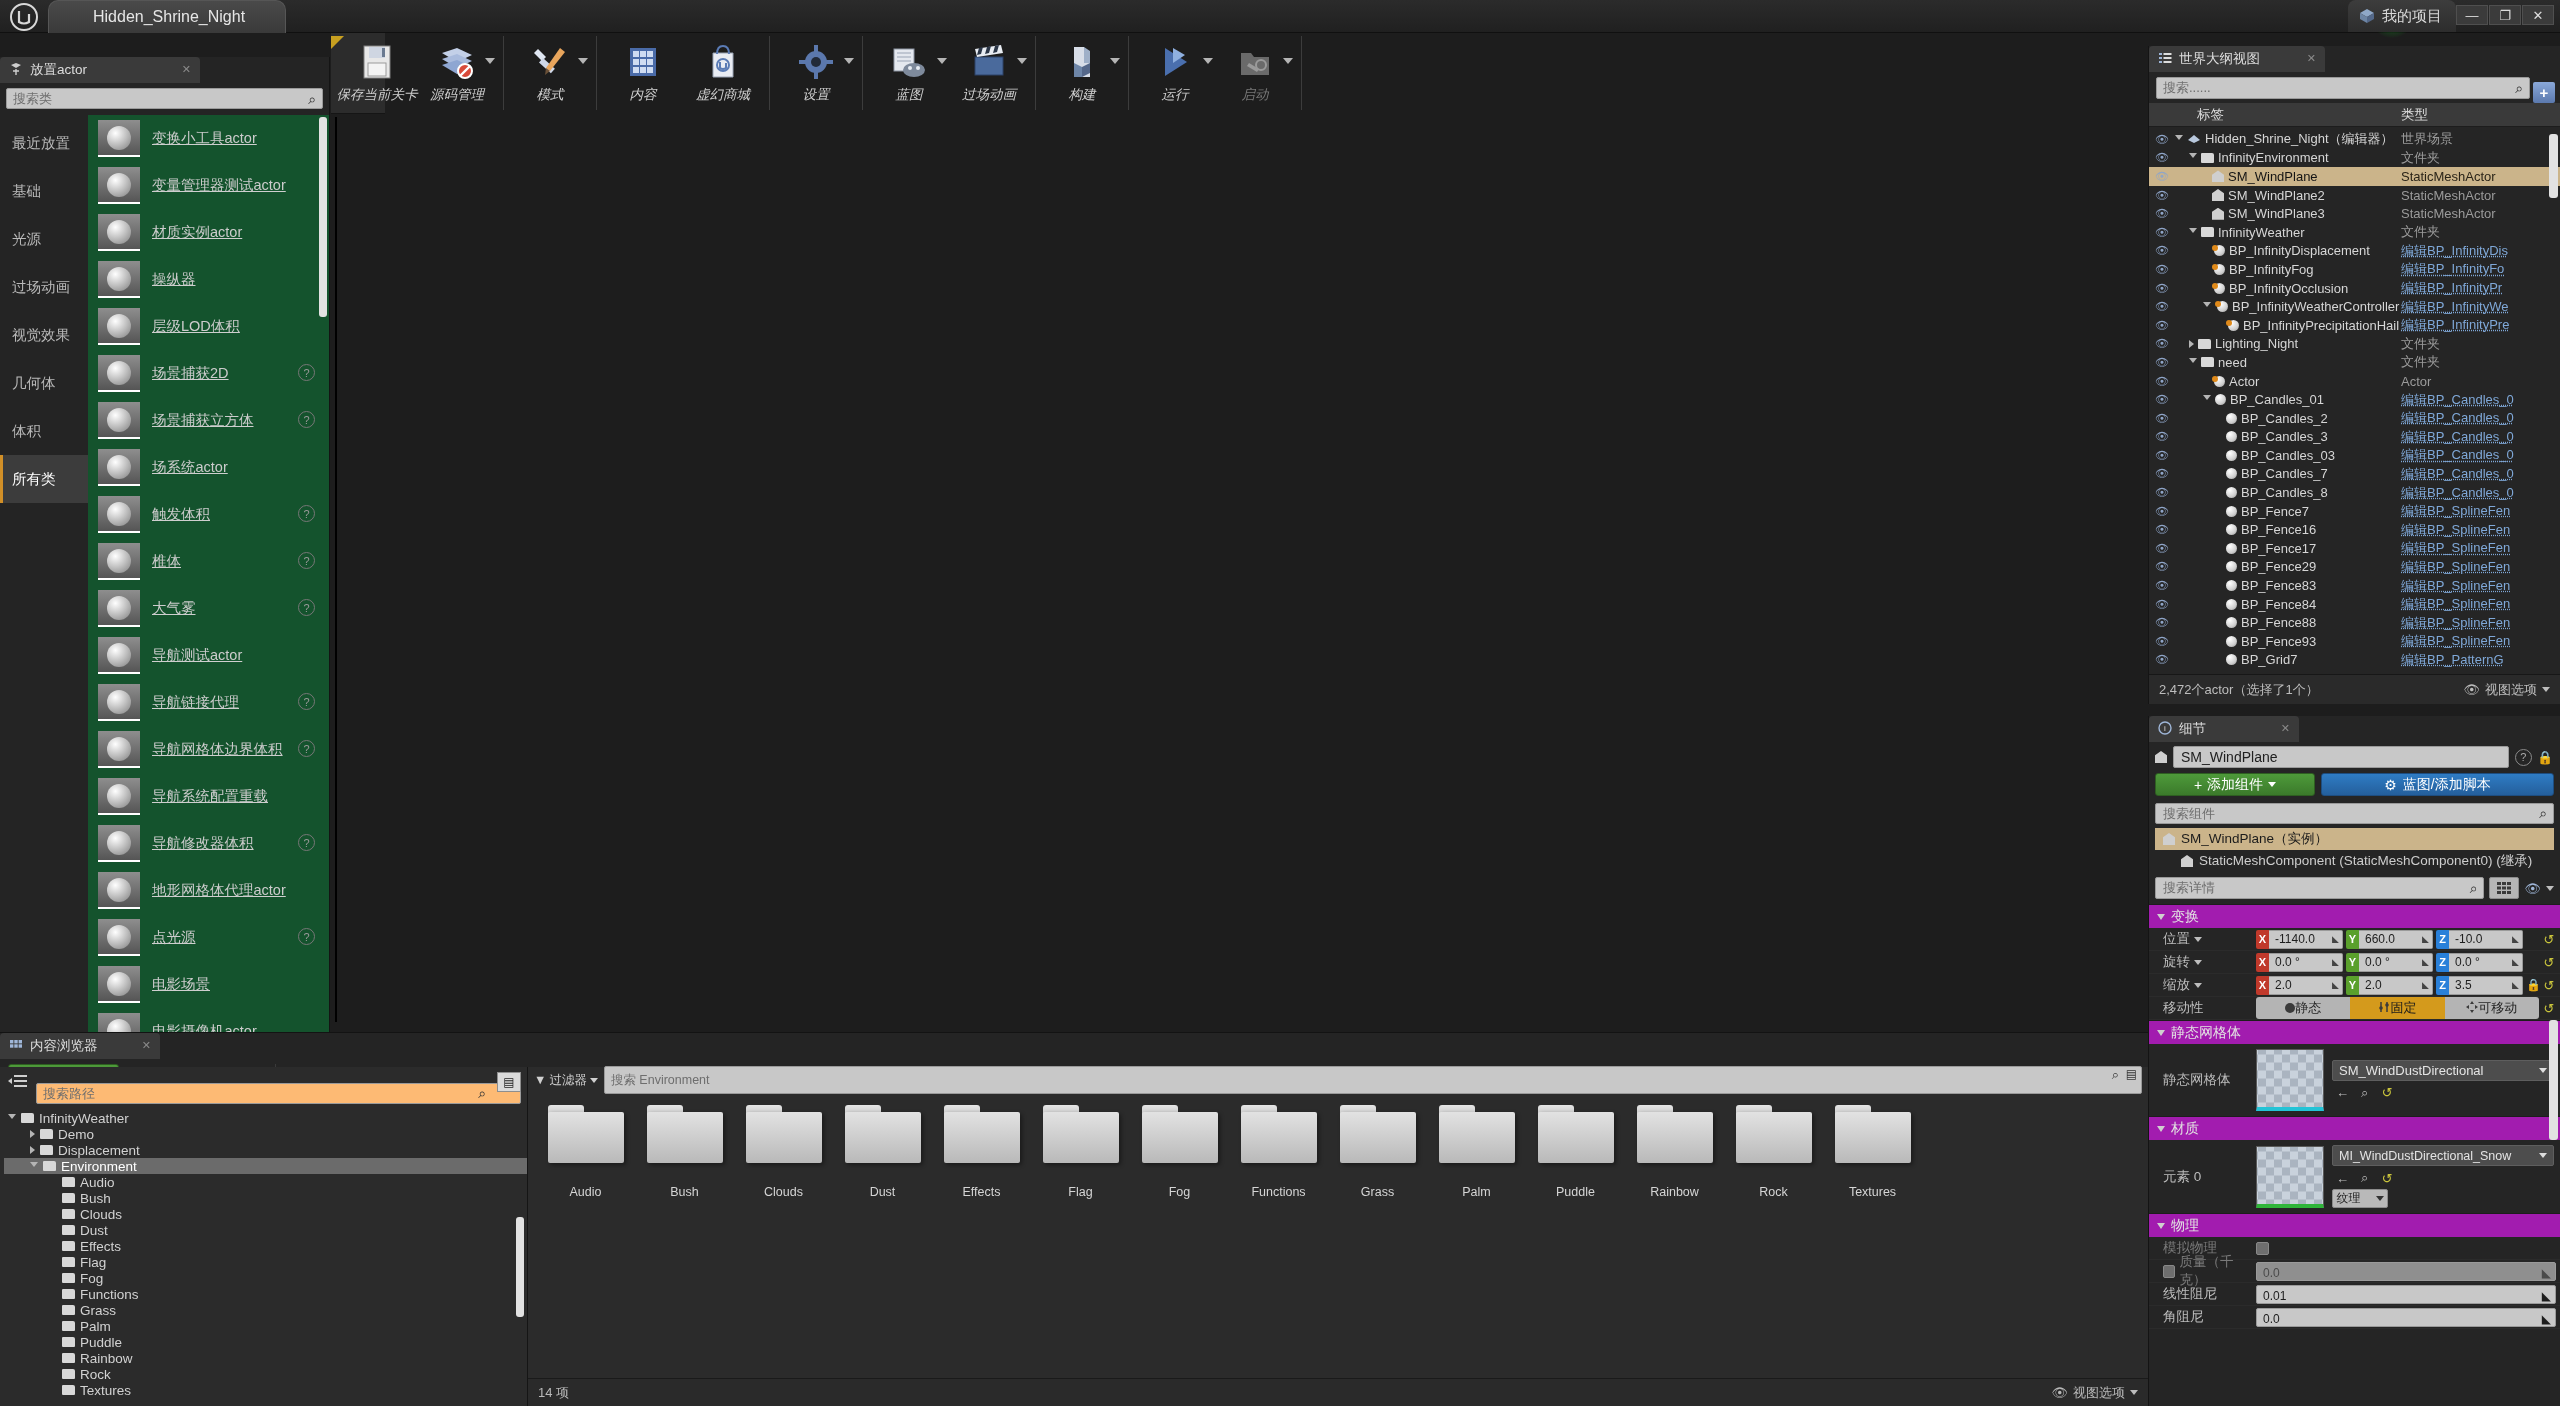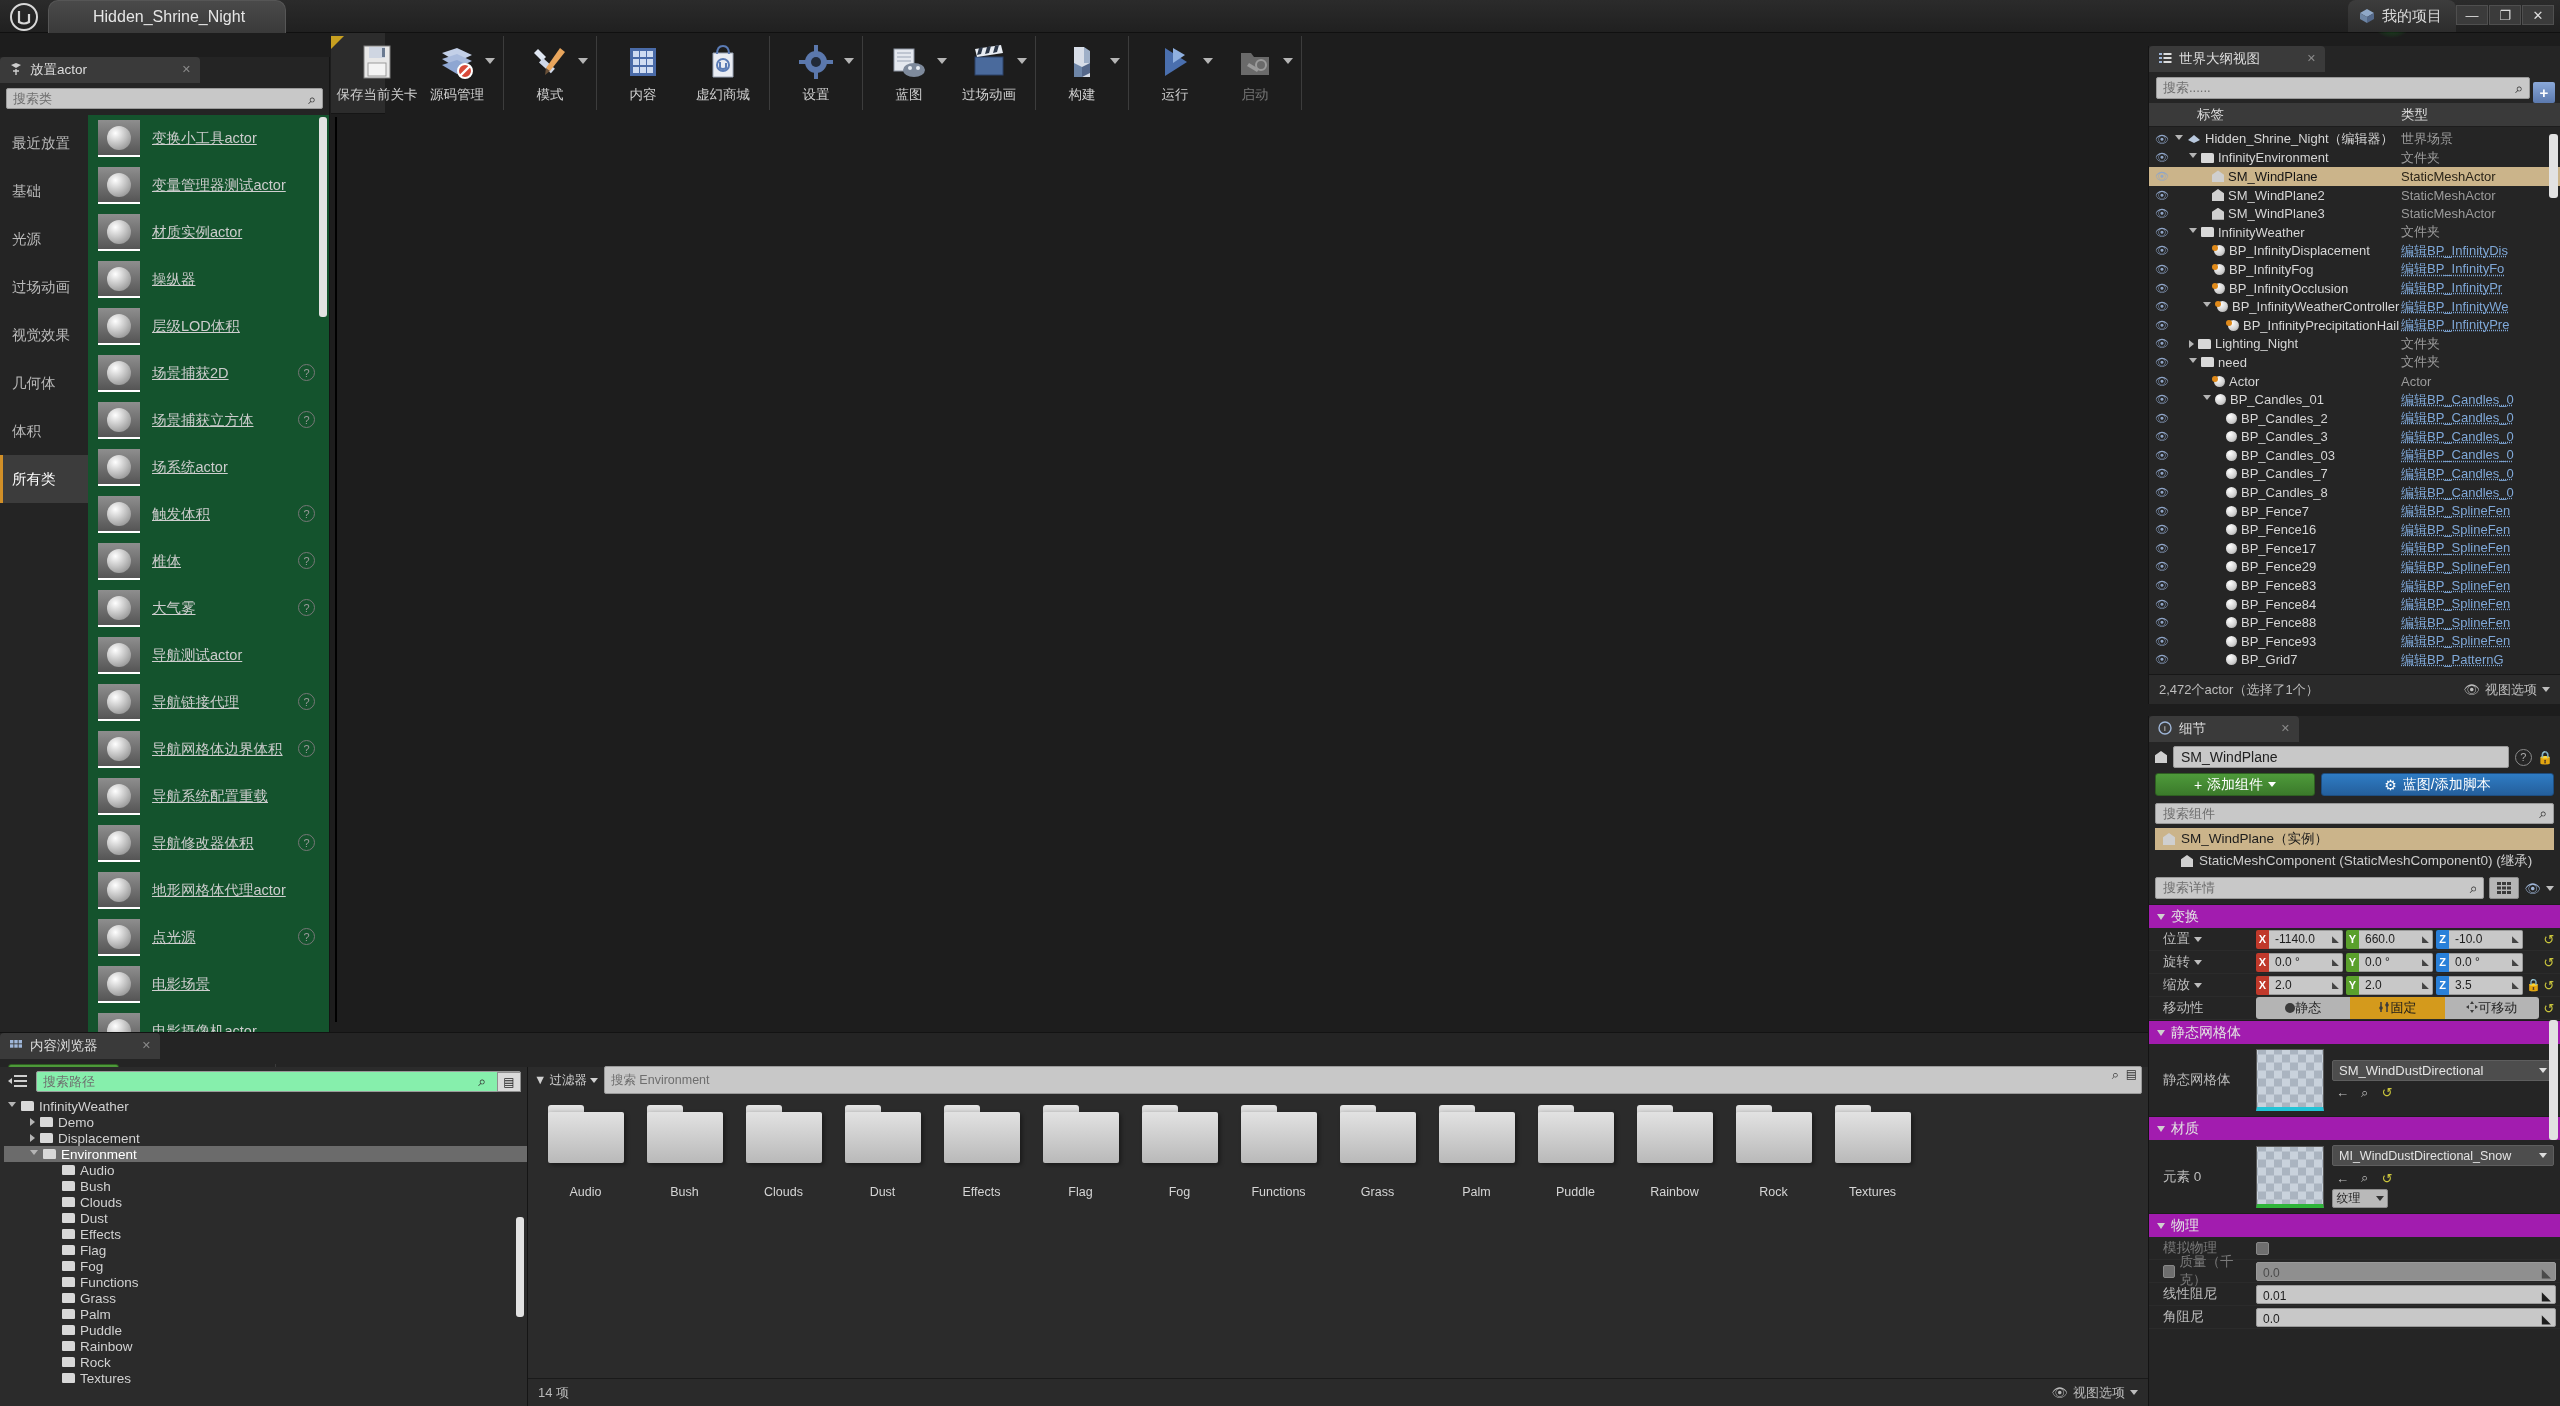--- a/index.html
+++ b/index.html
@@ -310,21 +310,21 @@
   }
   .cb-bar{display:flex;align-items:center;gap:10px;height:34px;padding:0 8px;}
   .cb-add{height:24px;background:linear-gradient(#4e9a3a,#3b7a2b);border:1px solid #2e5f21;border-radius:3px;
     color:#fff;font-size:14px;display:flex;align-items:center;gap:6px;padding:0 9px;}
   .cb-save{font-size:14px;color:#d6d6d6;display:flex;align-items:center;gap:6px;}
   .cb-navs{display:flex;gap:10px;color:#cdcdcd;font-size:16px;padding-left:4px;}
   .cb-crumb{display:flex;align-items:center;gap:7px;font-size:14.5px;color:#e0e0e0;padding-left:8px;border-left:1px solid #3a3a3a;}
   .cb-crumb .sepr{color:#8d8d8d;font-size:11px;}
   .cb-split{position:absolute;left:0;top:34px;bottom:0;right:0;display:flex;}
   .cb-tree{width:528px;background:#2b2b2b;border-right:1px solid #151515;position:relative;}
-  .cbt-search{margin:4px 6px 4px 36px;height:21px;background:#86efac;border:1px solid #9a9a9a;border-radius:2px;
+  .cbt-search{margin:16px 6px 4px 36px;height:21px;background:#fdba74;border:1px solid #9a9a9a;border-radius:2px;
     display:flex;align-items:center;padding:0 6px;font-size:13px;color:#6e6e6e;position:relative;}
   .cbt-lefticon{position:absolute;left:6px;top:5px;width:24px;height:20px;color:#cfcfcf;font-size:14px;
     display:flex;align-items:center;justify-content:center;}
   .cbt-rowicon{position:absolute;right:6px;top:5px;width:24px;height:20px;background:#dadada;border:1px solid #8e8e8e;
     display:flex;align-items:center;justify-content:center;font-size:12px;color:#222;}
   .cbt-row{height:16px;display:flex;align-items:center;gap:5px;font-size:13.5px;color:#d2d2d2;}
   .cbt-row.sel{background:#6b6b6b;color:#fff;}
   .cb-assets{flex:1;position:relative;background:#2b2b2b;}
   .cba-bar{height:26px;display:flex;align-items:center;gap:6px;padding:2px 6px;}
   .filt{display:flex;align-items:center;gap:3px;font-size:12.5px;color:#d0d0d0;}
@@ -549,21 +549,21 @@
             </div>
             <div class="pi-label">电影摄像机actor</div>
           </div>
         </div>
     </div>
   </div>
 
   <div class="toolbar">
     <div class="tb-inner">
       <div class="tb-corner"></div>
-      <div id="tb-groups" style="display:flex;">
+      <div id="tb-groups" style="display:flex;font-style:italic;">
           <div class="tb-group">
             <div class="tb-btn">
               <div class="tb-ico">
                 <svg width="40" height="38" viewBox="0 0 40 38">
                   <rect x="7" y="3" width="26" height="32" fill="#e8e8e8" stroke="#7e7e7e"></rect>
                   <rect x="12" y="4" width="16" height="11" fill="#cfd6e2"></rect>
                   <rect x="25" y="5" width="3" height="9" fill="#6a7a90"></rect>
                   <rect x="11" y="20" width="18" height="13" fill="#f4f4f4" stroke="#9a9a9a"></rect>
                 </svg>
               </div>

